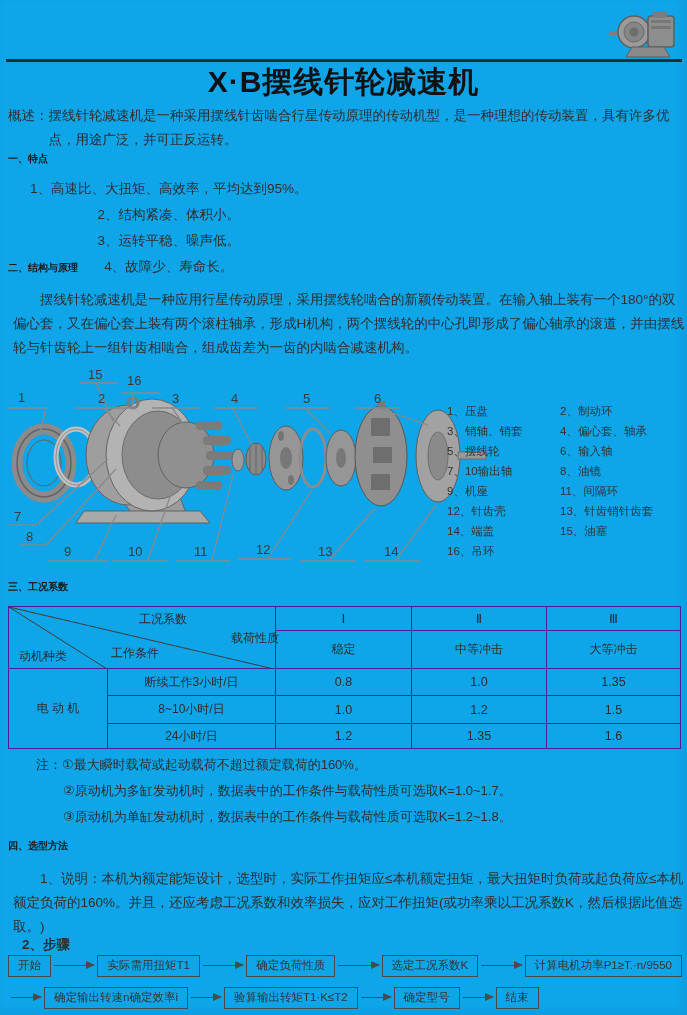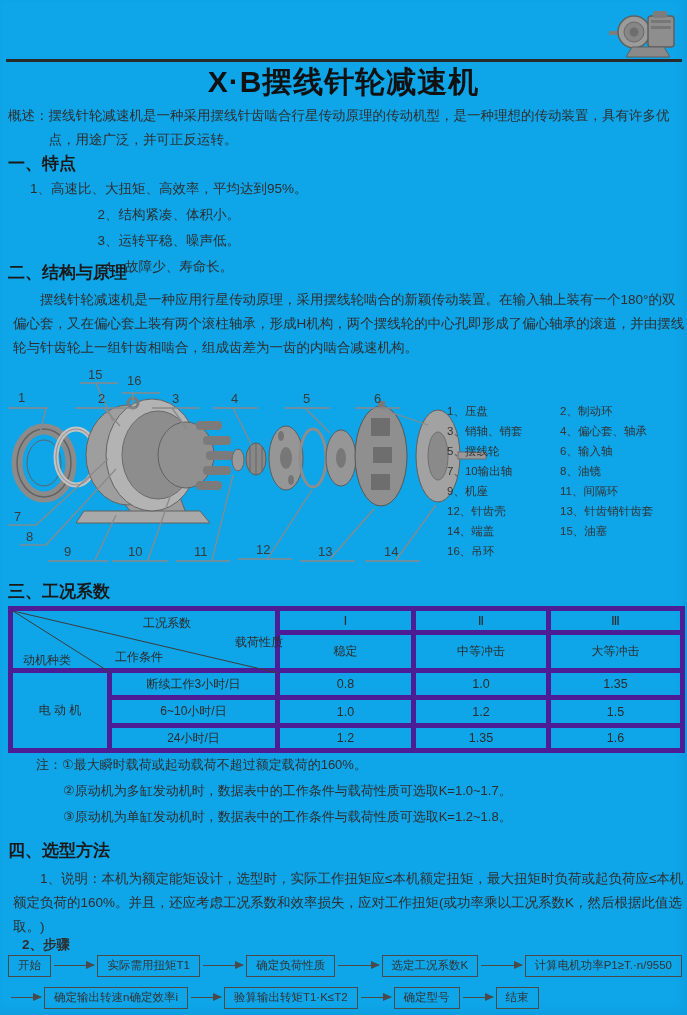--- a/index.html
+++ b/index.html
@@ -12,37 +12,37 @@
   }
   .abs { position:absolute; }
   
   .top-rule { position:absolute; left:6px; right:5px; top:59px; height:3px; background:#2b2b2b; }
   .title { position:absolute; left:0; right:0; top:62px; margin:0; text-align:center;
            font-size:30px; font-weight:bold; color:#111; letter-spacing:1px; }
   .overview { position:absolute; left:8px; top:104px; width:674px; display:flex;
               font-size:13.5px; line-height:24px; }
   .ov-label { flex:0 0 auto; white-space:nowrap; }
   .ov-text { flex:1; }
-  h2.sec { position:absolute; margin:0; font-size:17px; font-weight:bold; color:#191919; }
+  h2.sec { position:absolute; margin:0; font-size:10px; font-weight:bold; color:#191919; }
   
   .feat { position:absolute; left:30px; top:176px; font-size:13.5px; line-height:26px;text-align:center; }
   
   .bodyp { position:absolute; left:8px; width:674px; font-size:13.5px; line-height:24px;
            margin:5px; text-indent:2em; }
   
   .diagram { position:absolute; left:0; top:363px; width:687px; height:212px; }
   .diagram svg { position:absolute; left:0; top:0; }
   .callout { position:absolute; font-size:13px; color:#3a3a3a; }
   .parts { position:absolute; top:38px; font-size:11.5px; line-height:20px; color:#333; white-space:nowrap; }
   .parts-left { left:447px; }
   .parts-right { left:560px; }
   
   table.coef { position:absolute; left:8px; top:606px; border-collapse:collapse;
                table-layout:fixed; width:672px; font-size:12px; color:#2c2c2c; }
-  table.coef td { border:5px solid #4c1d95; text-align:center; vertical-align:middle; padding:0; }
+  table.coef td { border:1px solid #4c1d95; text-align:center; vertical-align:middle; padding:0; }
   td.corner { position:relative; }
   .corner-label { position:absolute; font-size:12px; white-space:nowrap; }
   .roman { font-size:13px; font-family:"DejaVu Sans",sans-serif; }
   .vals { font-size:12.5px; }
   
   .notes { position:absolute; left:36px; top:752px; width:645px; font-size:13px; line-height:26px; }
   .note-first { display:flex; }
   .note-rest { padding-left:27px; }
   
   .flow-row { position:absolute; display:flex; align-items:center; height:23px; }
@@ -250,21 +250,21 @@
       <td>大等冲击</td>
     </tr>
     <tr style="height:27px;">
       <td rowspan="3">电 动 机</td>
       <td>断续工作3小时/日</td>
       <td class="vals">0.8</td>
       <td class="vals">1.0</td>
       <td class="vals">1.35</td>
     </tr>
     <tr style="height:28px;">
-      <td>6~10小时/日</td>
+      <td>8~10小时/日</td>
       <td class="vals">1.0</td>
       <td class="vals">1.2</td>
       <td class="vals">1.5</td>
     </tr>
     <tr style="height:25px;">
       <td>24小时/日</td>
       <td class="vals">1.2</td>
       <td class="vals">1.35</td>
       <td class="vals">1.6</td>
     </tr>

